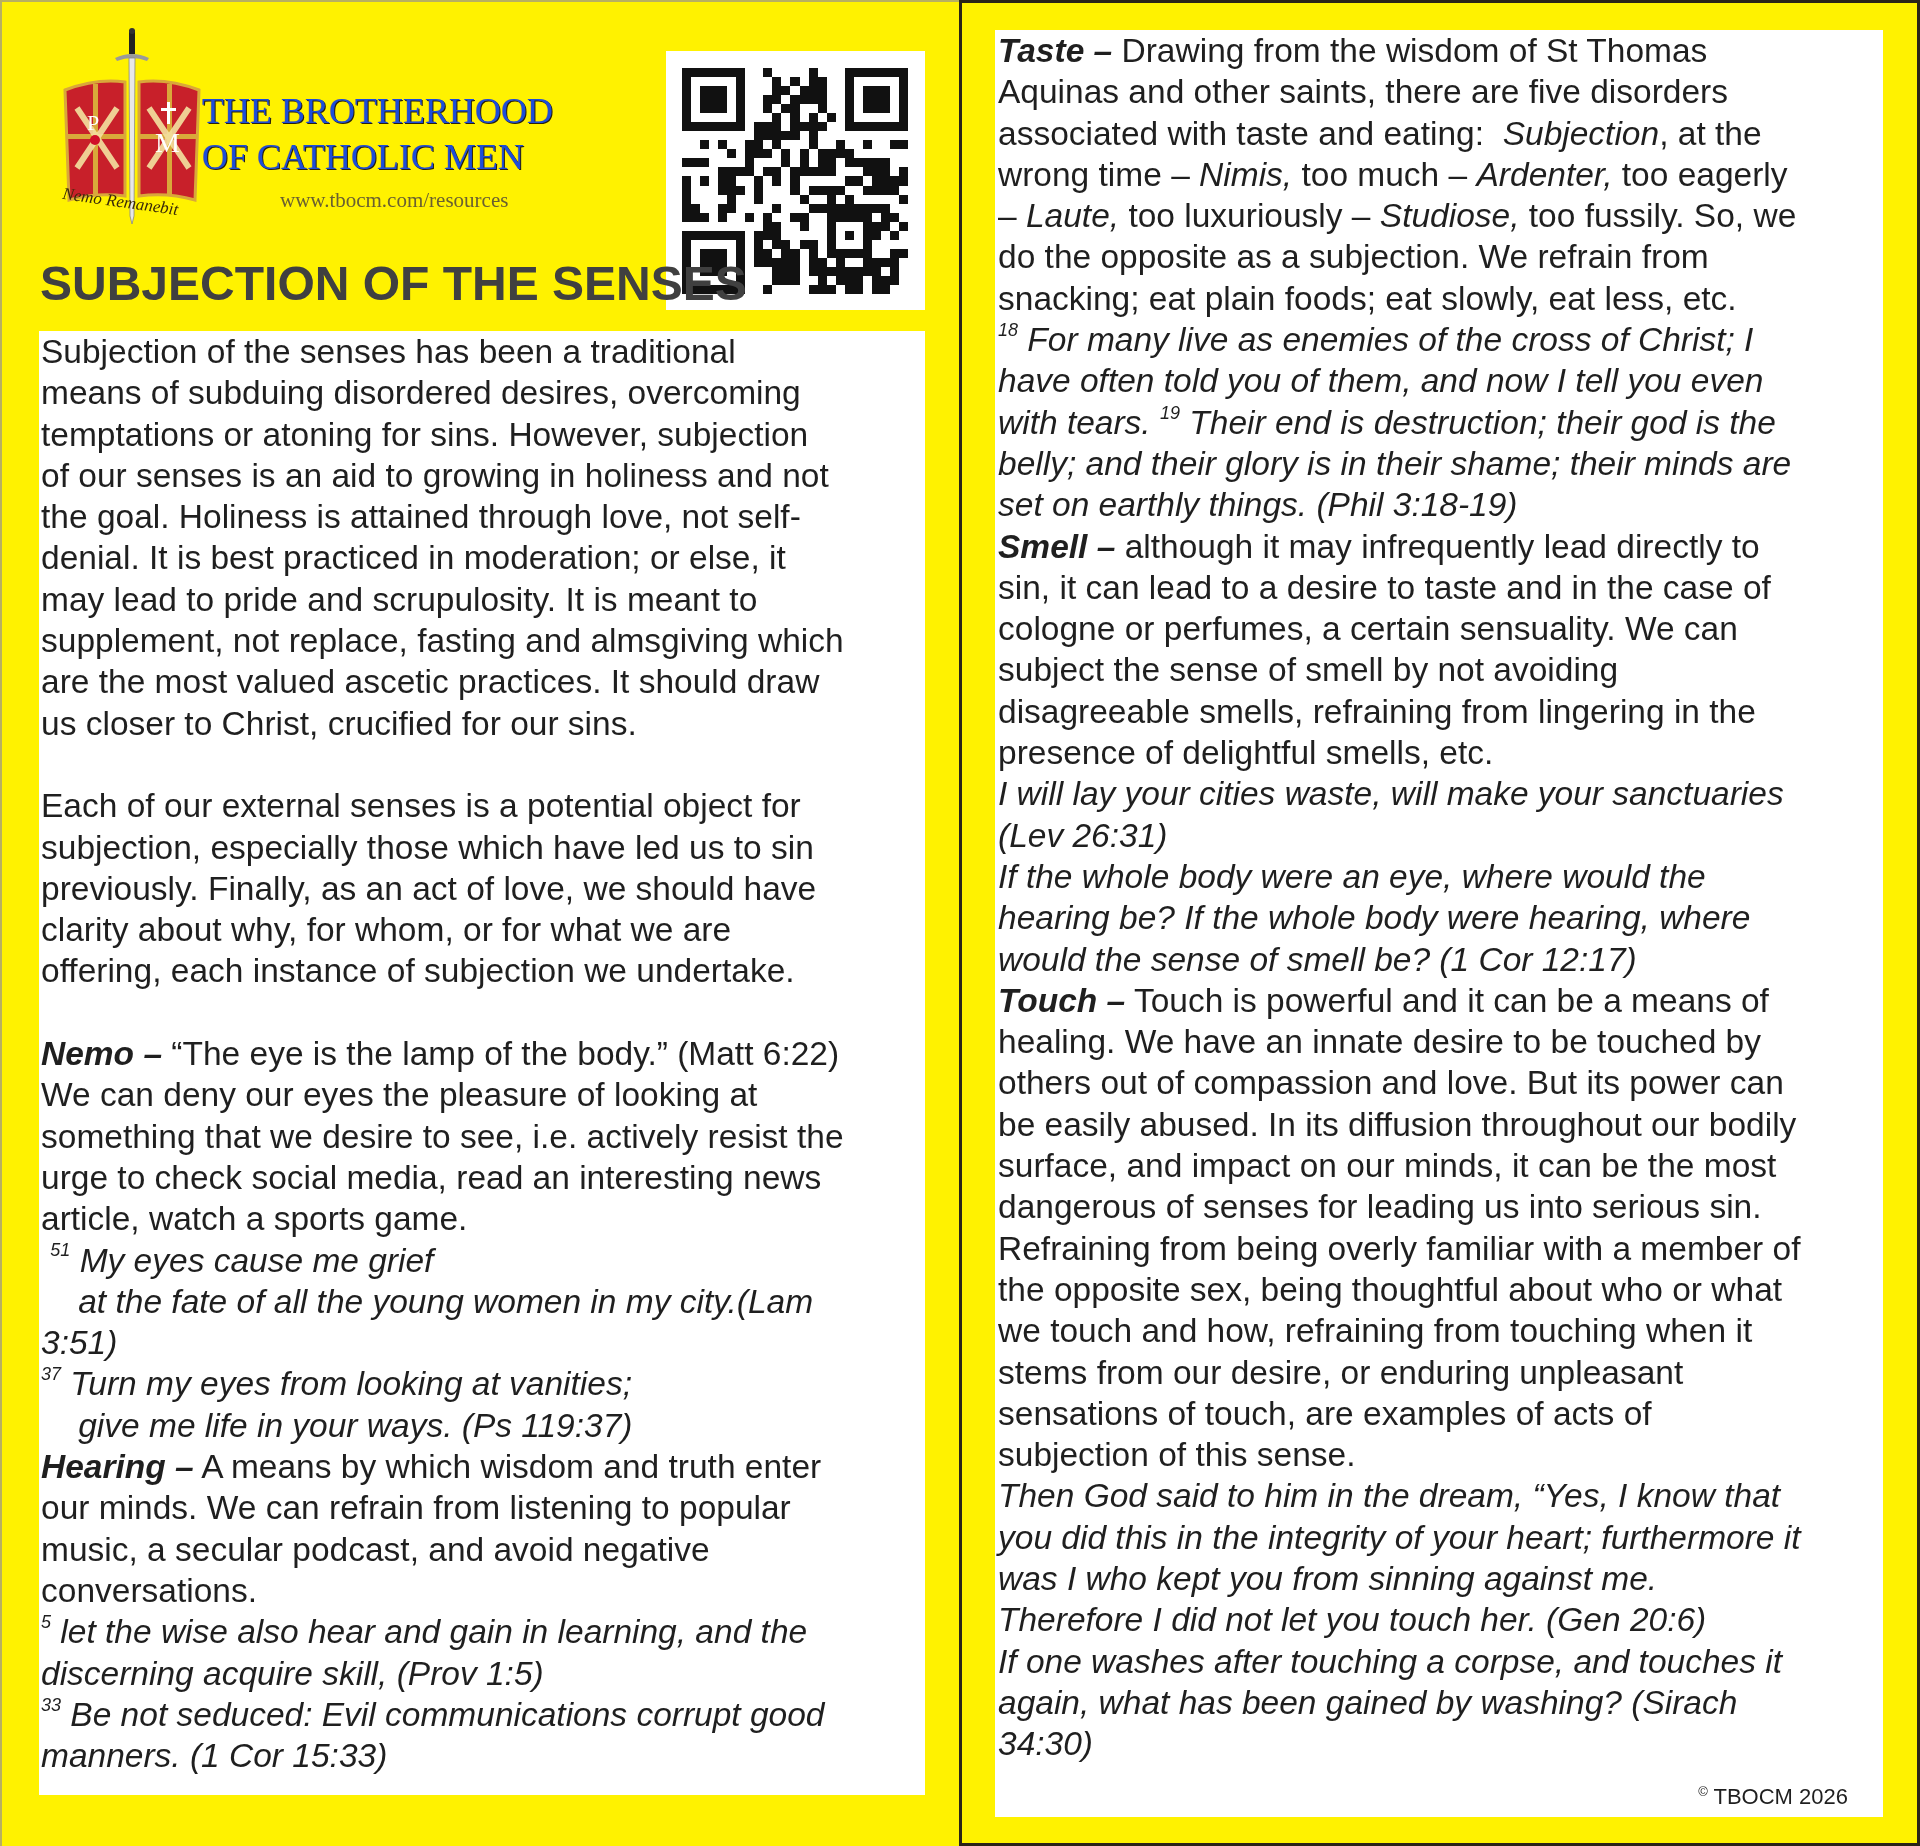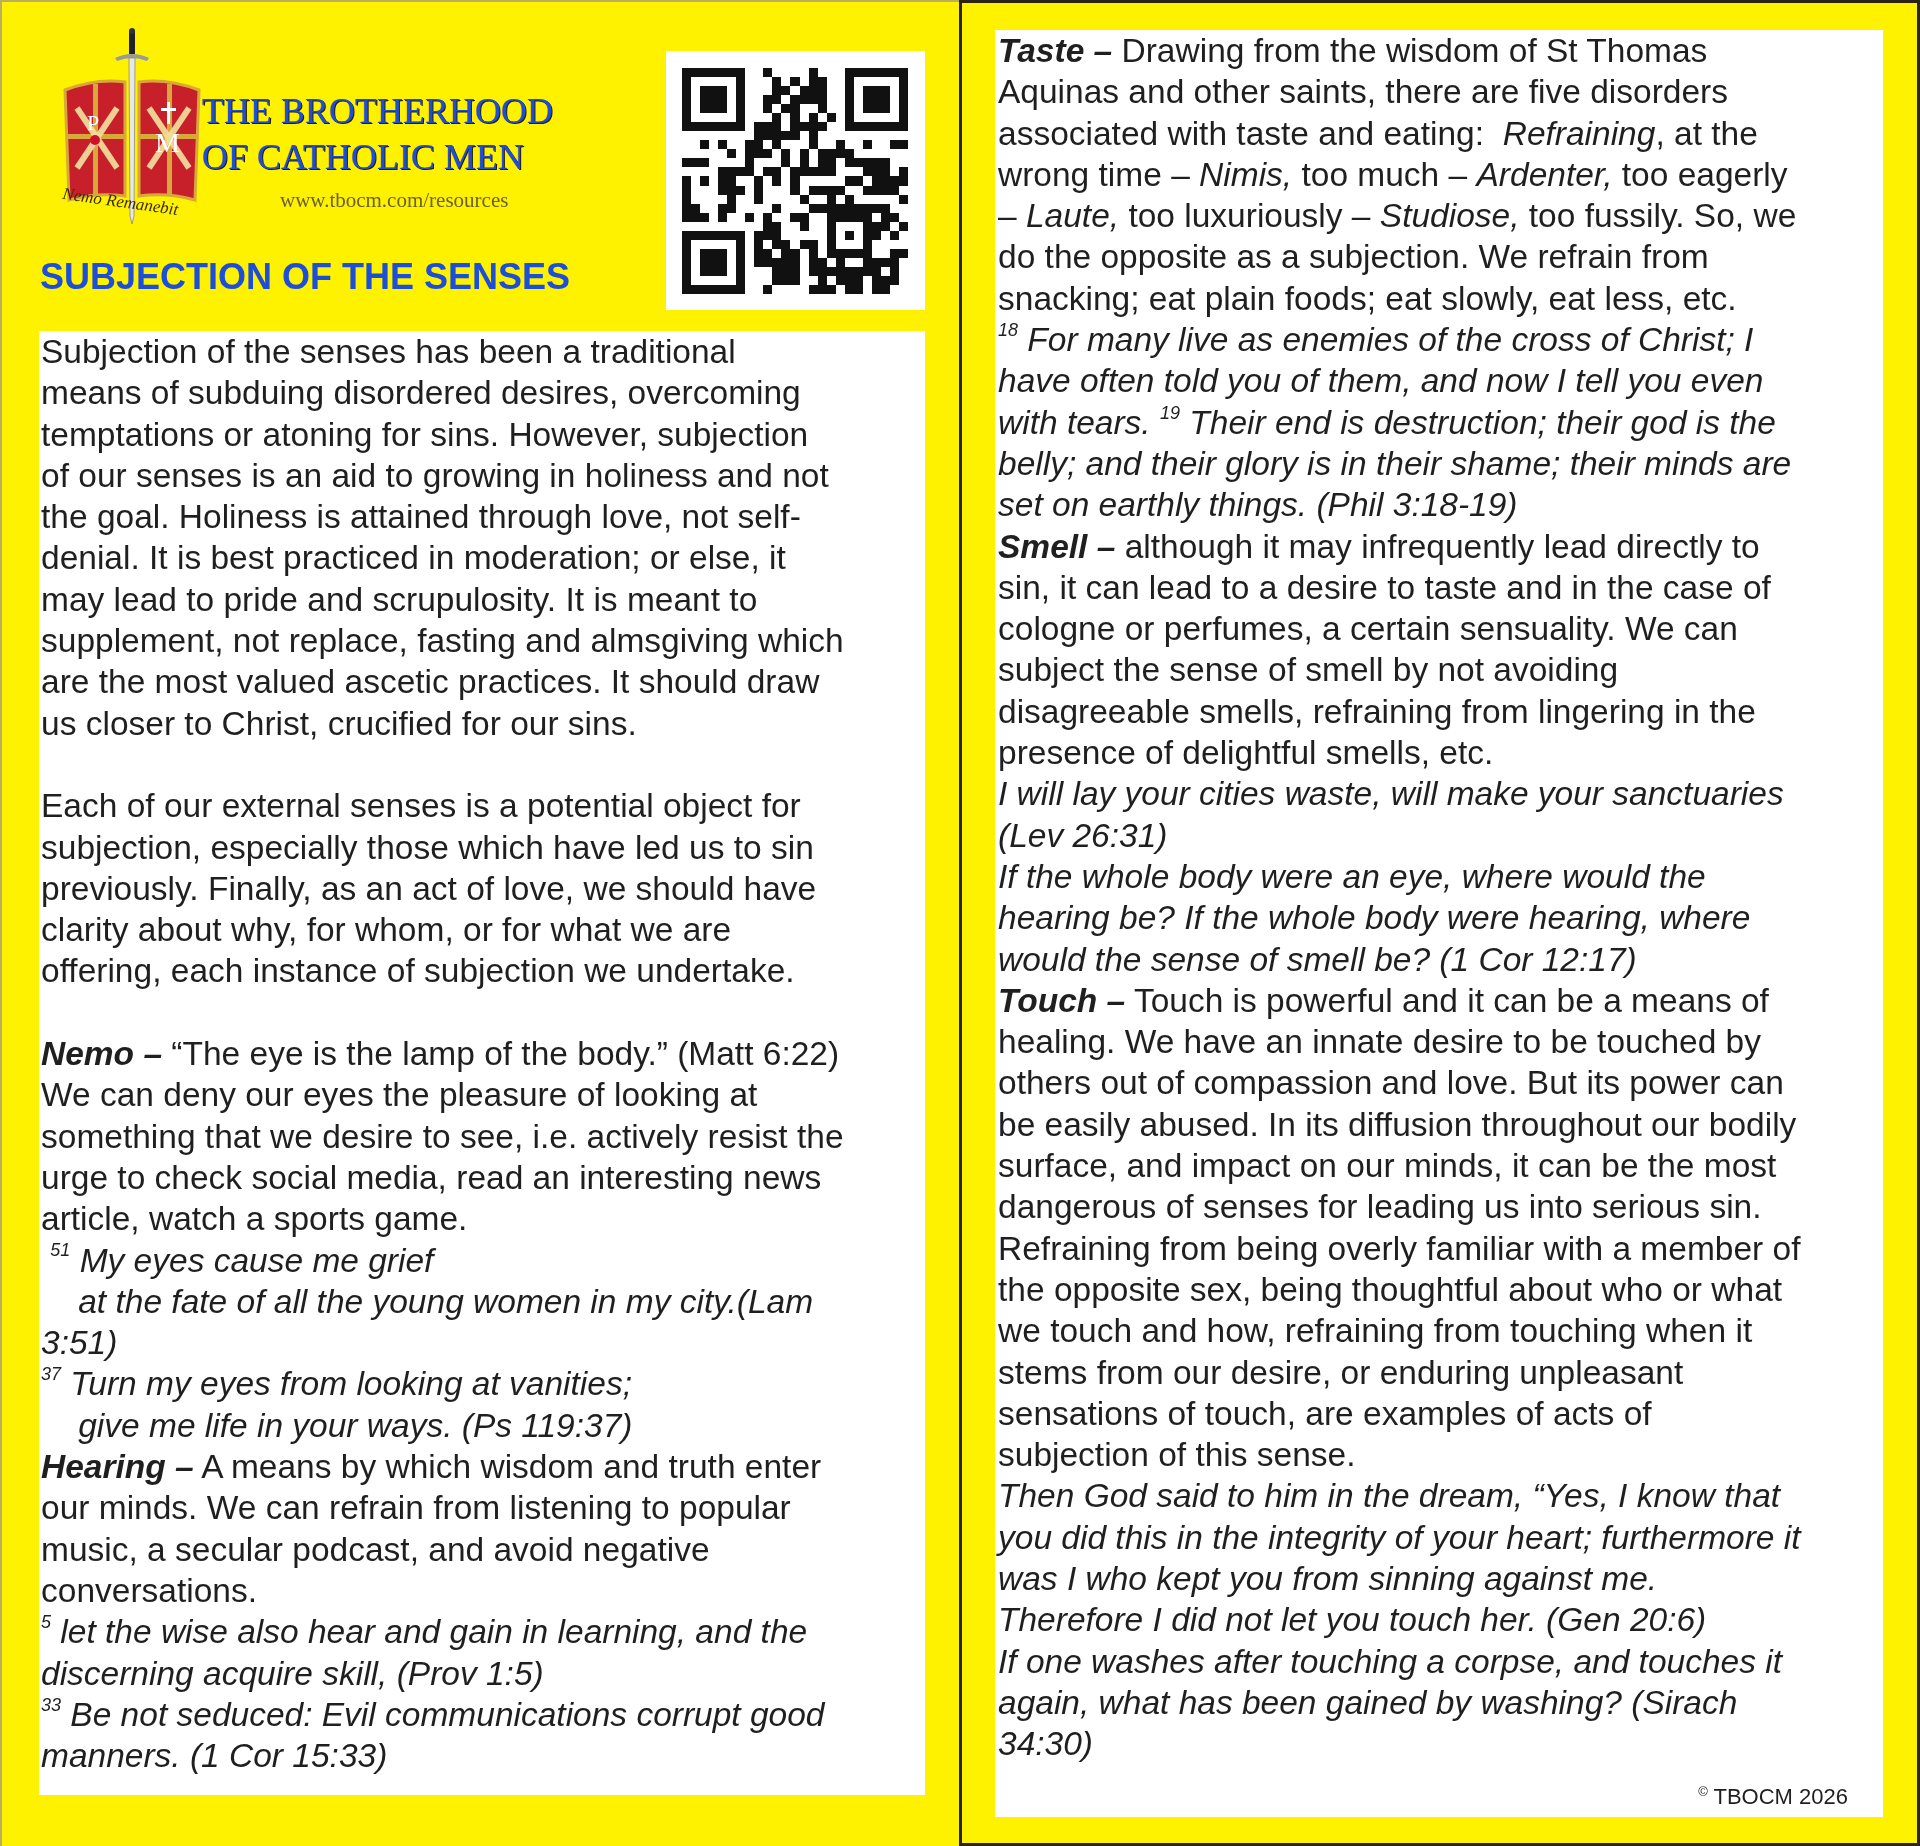--- a/index.html
+++ b/index.html
@@ -35,22 +35,22 @@
     font-family: "Liberation Serif", serif; font-size: 21px; color: #6a6030;
     white-space: nowrap;
   }
   .motto {
     position: absolute; left: 62px; top: 182px;
     font-family: "Liberation Serif", serif; font-style: italic; font-size: 17px; color: #3a2a08;
     transform: rotate(8deg); transform-origin: left top; white-space: nowrap;
   }
   .doc-title {
     position: absolute; left: 38px; top: 254px;
-    font-family: "Liberation Sans", sans-serif; font-weight: bold; font-size: 36px;
-    color: #1d4ed8; white-space: nowrap; letter-spacing: 0px;
+    font-family: "Liberation Sans", sans-serif; font-weight: bold; font-size: 48px;
+    color: #404040; white-space: nowrap; letter-spacing: 0px;
   }
   .qr-box {
     position: absolute; left: 664px; top: 49px; width: 259px; height: 259px;
     background: #fff;
   }
   .qr-box svg { position: absolute; left: 16px; top: 17px; }
   .panel { position: absolute; background: #fff; box-sizing: border-box; }
   .panel-left { left: 37px; top: 329px; width: 886px; height: 1464px; padding: 0 0 0 2px; }
   .panel-right { left: 995px; top: 30px; width: 888px; height: 1787px; padding: 0 0 4px 3px; }
   .line {
@@ -378,21 +378,21 @@
         <div class="line it"><span>manners. (1 Cor 15:33)</span></div>
       </div>
   </div>
 </div>
 
 <div class="right-half"></div>
 <div class="panel panel-right">
   <div id="right-lines">
       <div class="line"><span class="lbl">Taste –</span><span> Drawing from the wisdom of St Thomas</span></div>
       <div class="line"><span>Aquinas and other saints, there are five disorders</span></div>
-      <div class="line"><span>associated with taste and eating:  </span><span class="em">Refraining</span><span>, at the</span></div>
+      <div class="line"><span>associated with taste and eating:  </span><span class="em">Subjection</span><span>, at the</span></div>
       <div class="line"><span>wrong time – </span><span class="em">Nimis,</span><span> too much – </span><span class="em">Ardenter,</span><span> too eagerly</span></div>
       <div class="line"><span>– </span><span class="em">Laute,</span><span> too luxuriously – </span><span class="em">Studiose,</span><span> too fussily. So, we</span></div>
       <div class="line"><span>do the opposite as a subjection. We refrain from</span></div>
       <div class="line"><span>snacking; eat plain foods; eat slowly, eat less, etc.</span></div>
       <div class="line it"><sup>18</sup><span> For many live as enemies of the cross of Christ; I</span></div>
       <div class="line it"><span>have often told you of them, and now I tell you even</span></div>
       <div class="line it"><span>with tears. </span><sup>19</sup><span> Their end is destruction; their god is the</span></div>
       <div class="line it"><span>belly; and their glory is in their shame; their minds are</span></div>
       <div class="line it"><span>set on earthly things. (Phil 3:18-19)</span></div>
       <div class="line"><span class="lbl">Smell –</span><span> although it may infrequently lead directly to</span></div>

